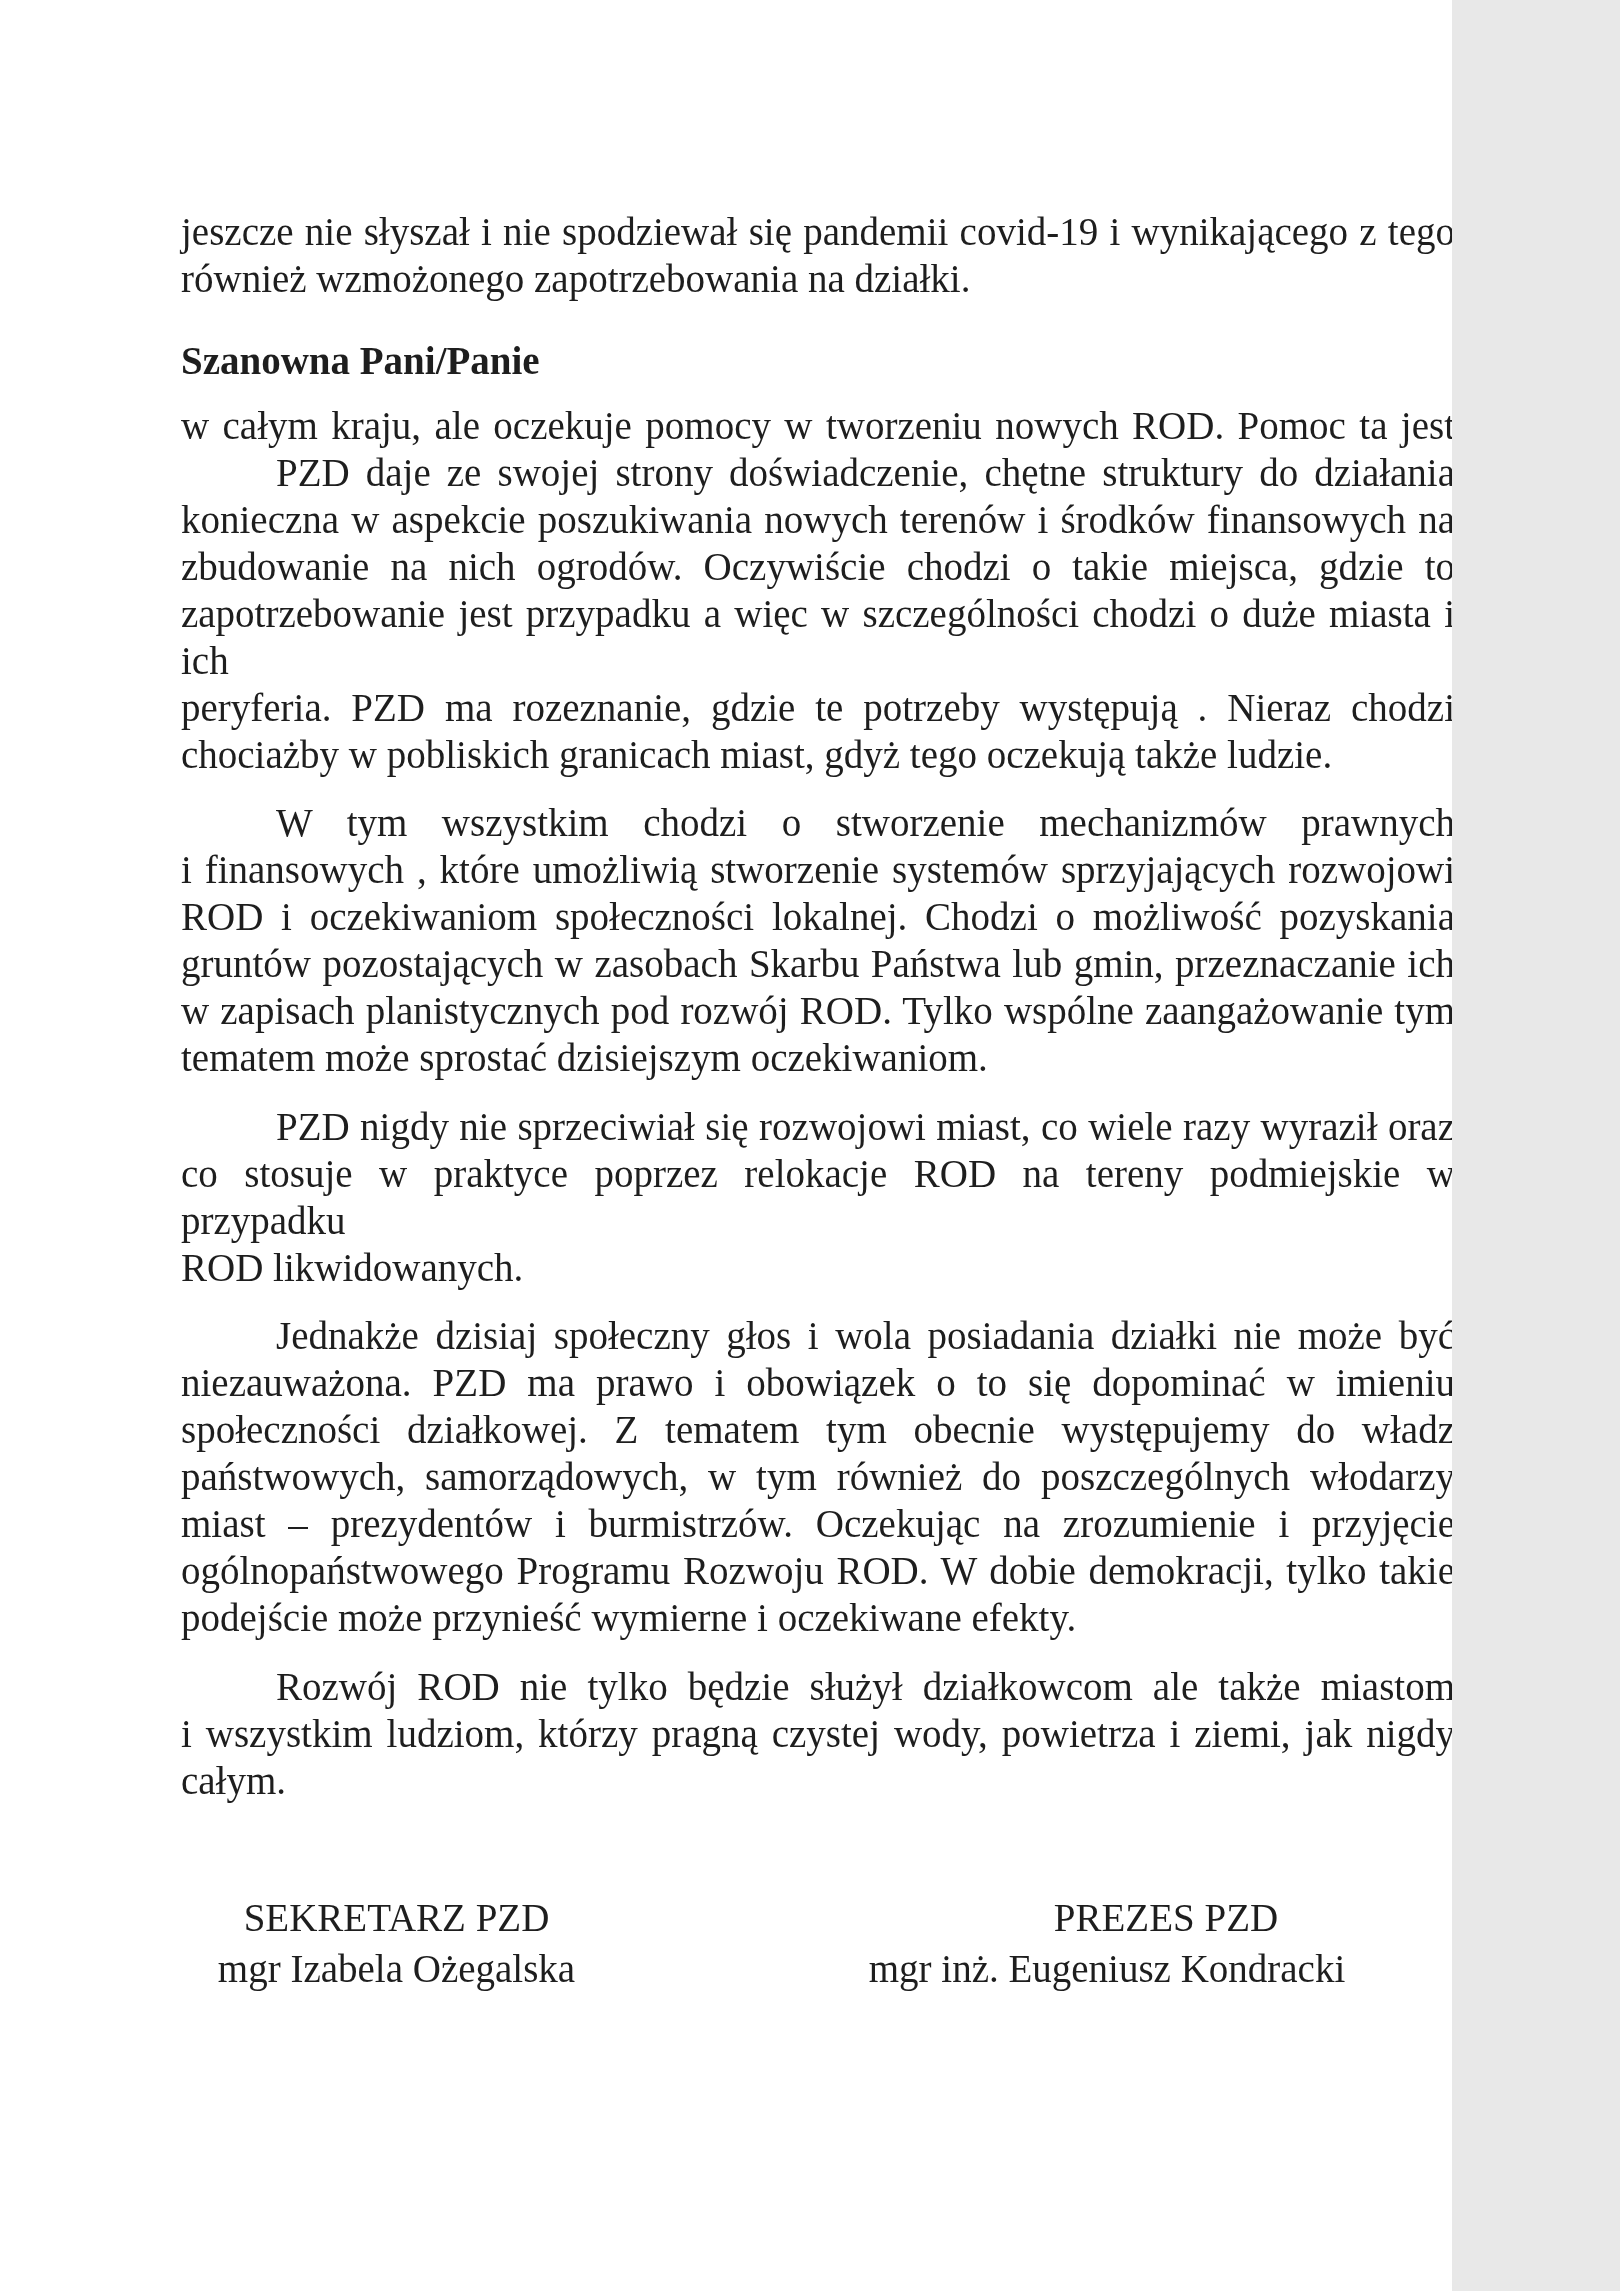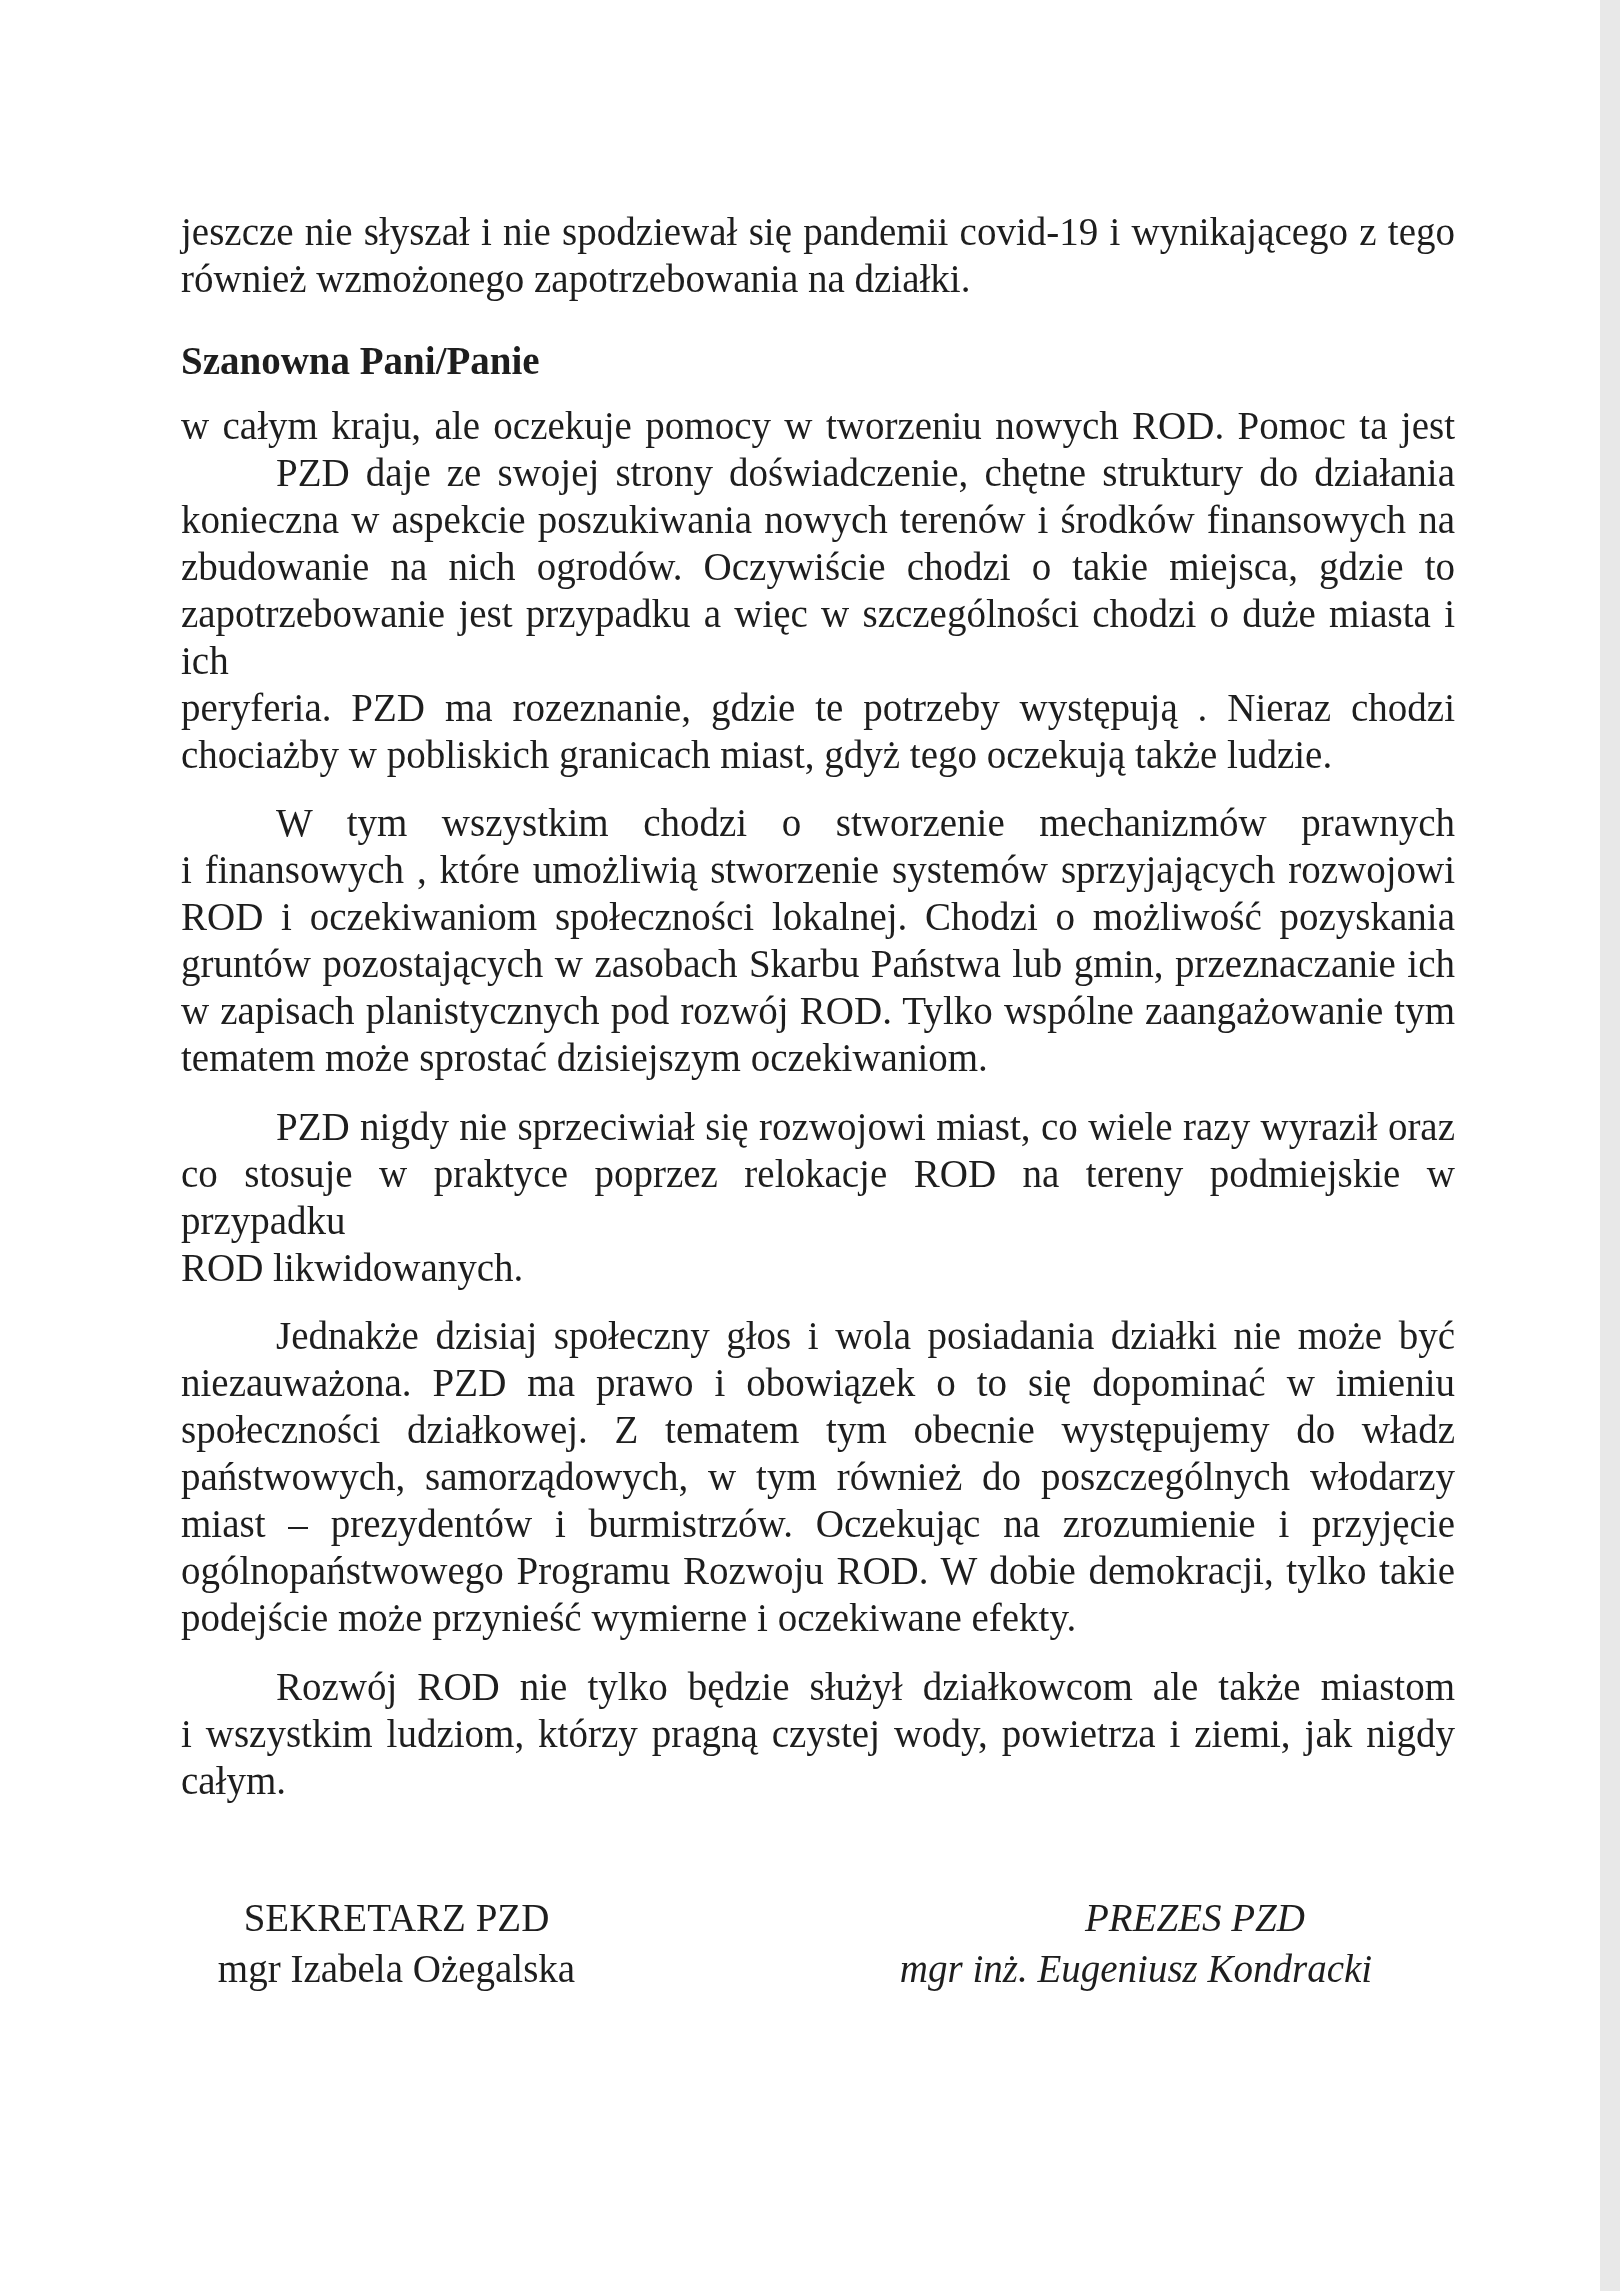--- a/index.html
+++ b/index.html
@@ -2,21 +2,21 @@
 <html lang="pl"><head>
 <meta charset="utf-8">
 <style>
   html, body {
     margin: 0;
     padding: 0;
     background: #e8e8e8;
   }
   .page {
     position: relative;
-    width: 1600px;
+    width: 1452px;
     height: 2292px;
     background: #ffffff;
     overflow: hidden;
     font-family: "Liberation Serif", "DejaVu Serif", serif;
     color: #1e1e1e;
   }
   .content {
     position: absolute;
     left: 181px;
     top: 208px;
@@ -60,23 +60,22 @@
   }
   .sig {
     text-align: center;
   }
   .sig-left {
     margin-left: 34px;
     width: 363px;
   }
   .sig-right {
     margin-left: auto;
-    margin-right: 74px;
+    margin-right: 103px;
     width: 490px;
-    font-style: italic;
   }
   .sig-right .sig-title {
     
     text-indent: 118px;
   }
 </style>
 </head>
 <body>
 
 <div class="page">

